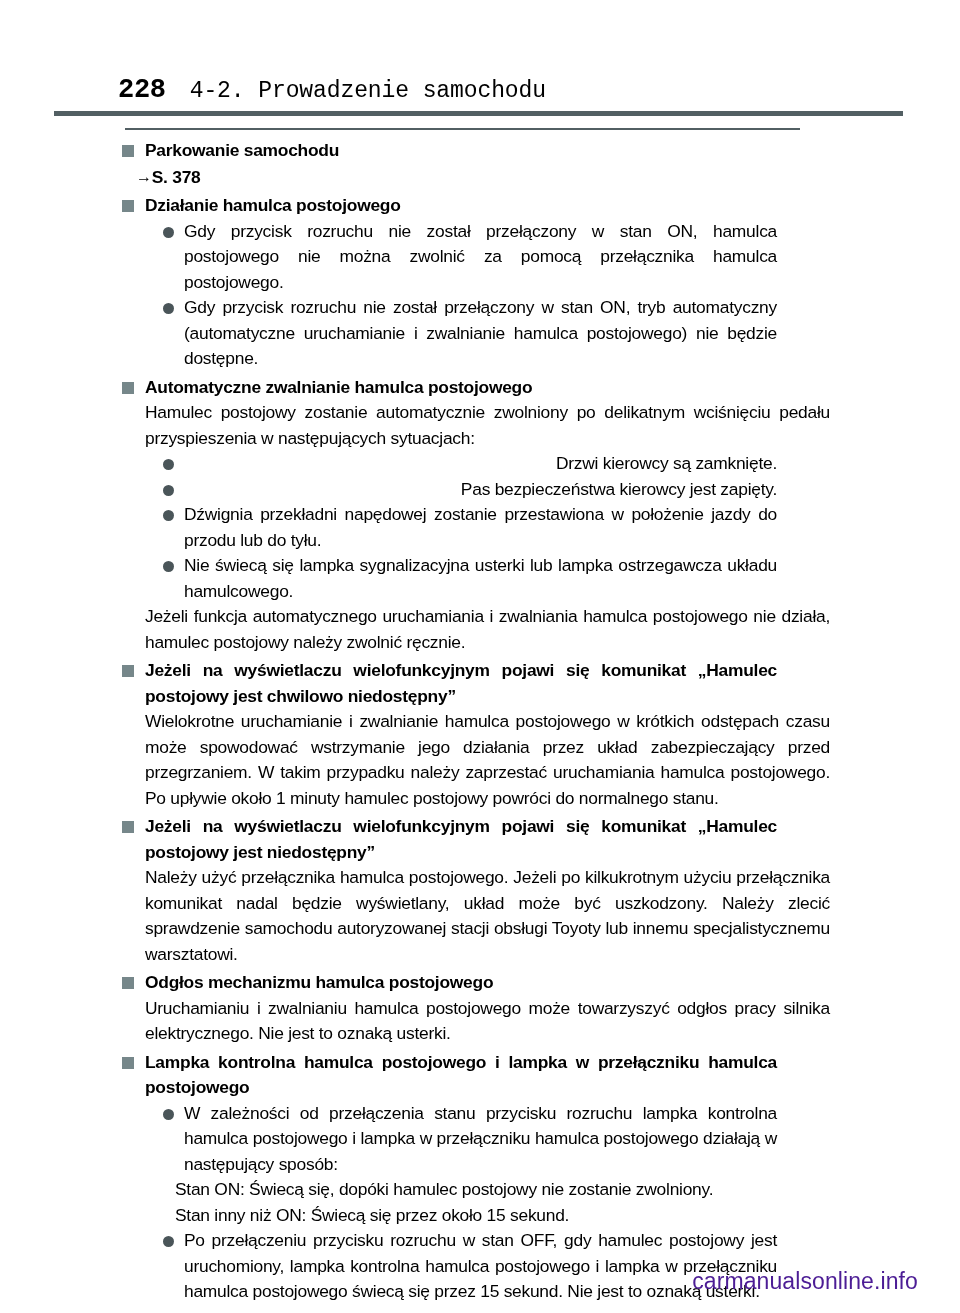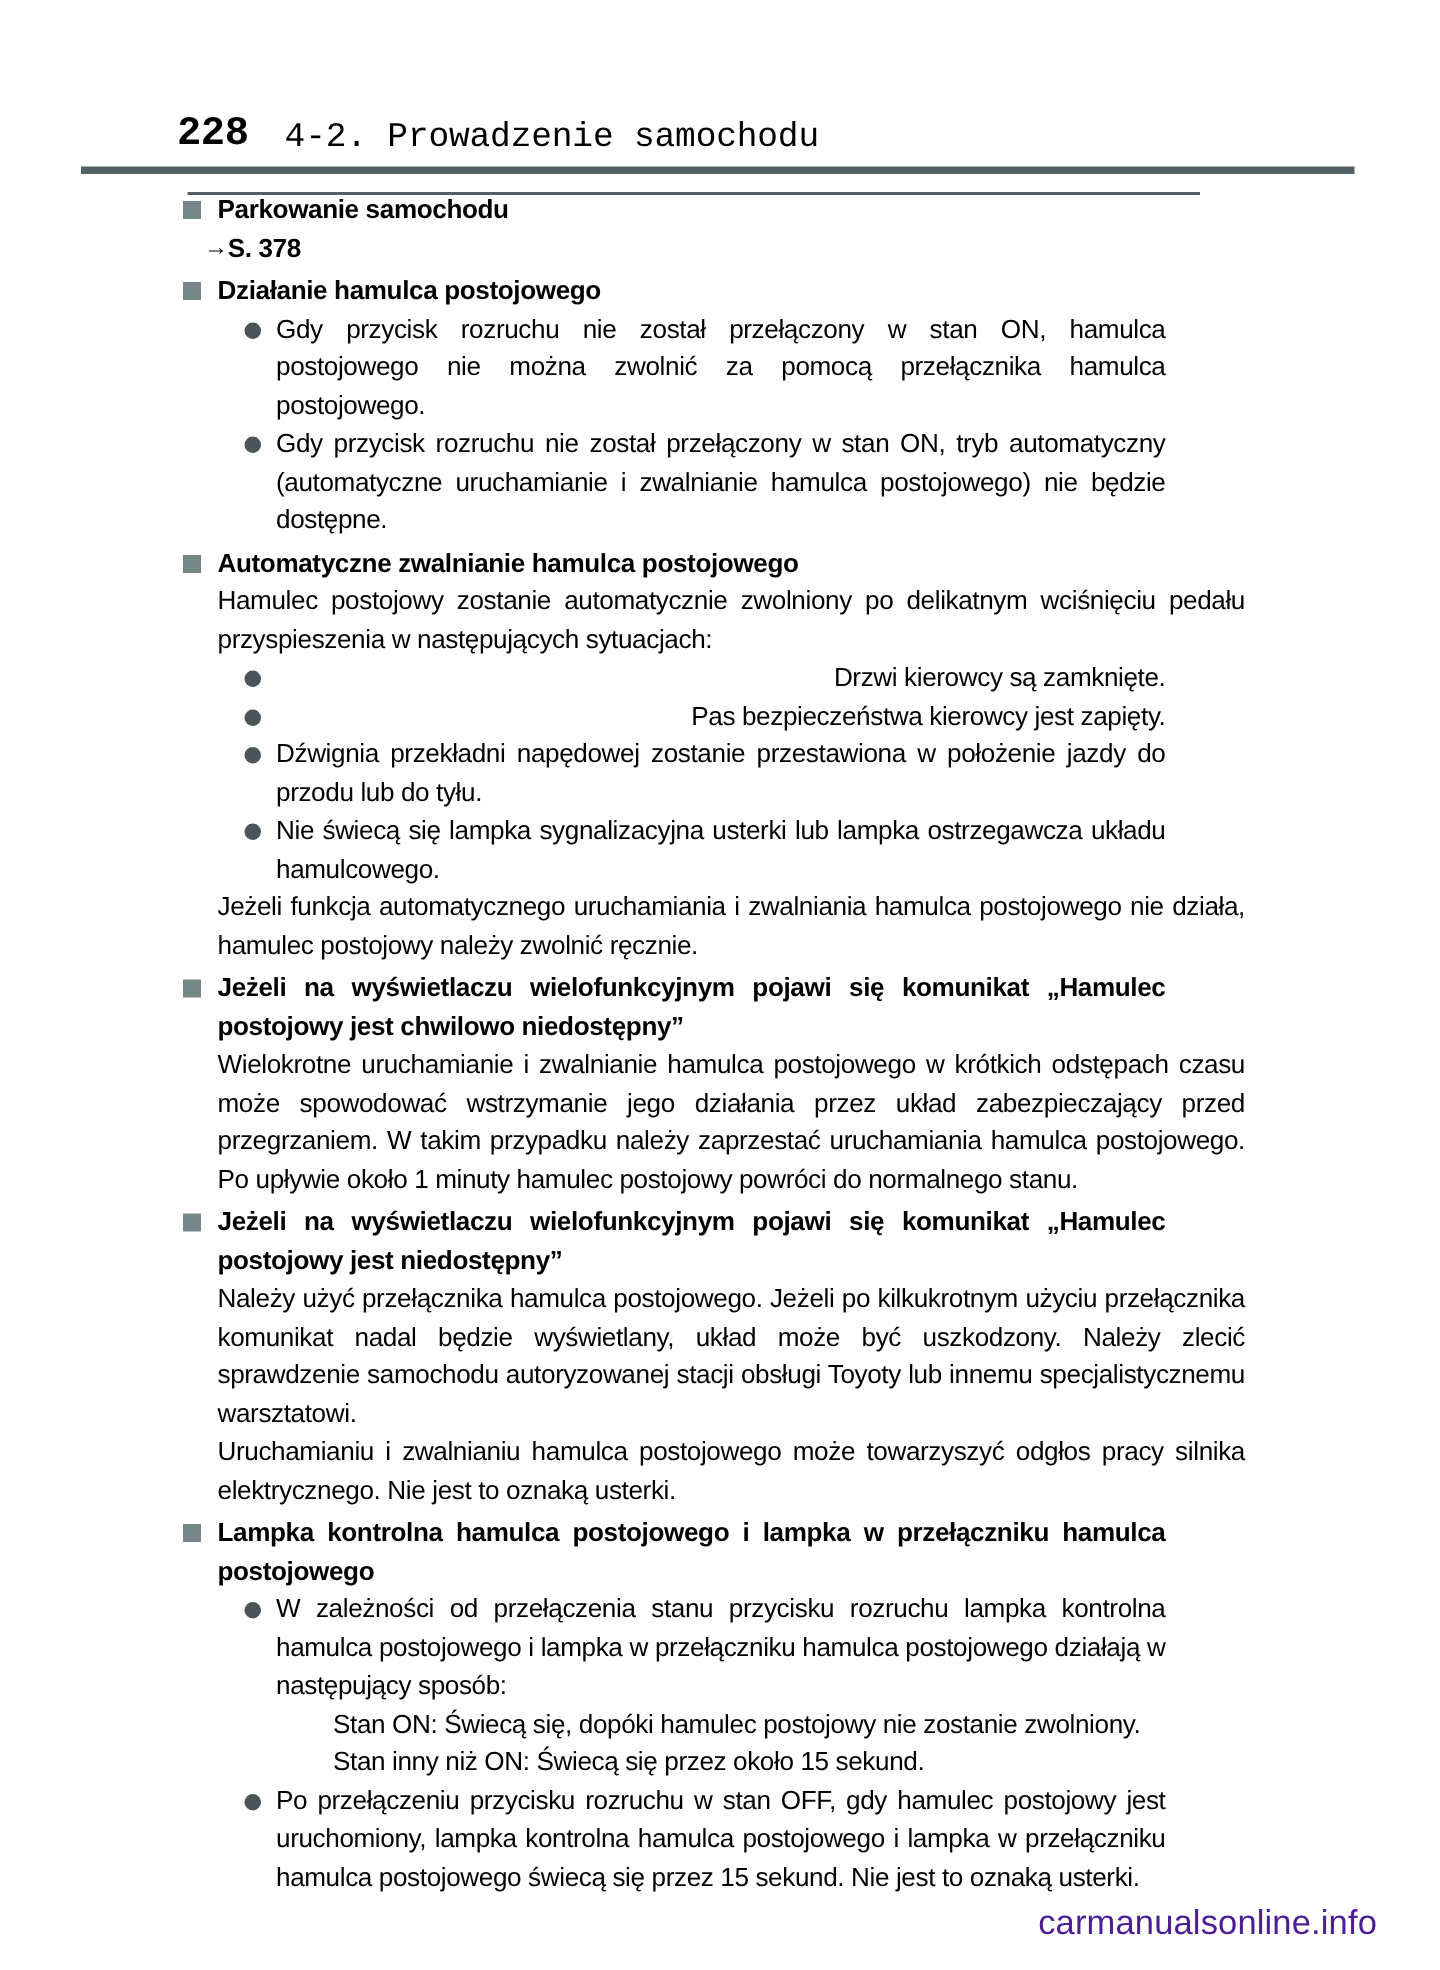--- a/index.html
+++ b/index.html
@@ -64,21 +64,21 @@
     top: 128px;
     width: 675px;
     height: 2px;
     background: #525f63;
   }
 
   
   .content {
     position: absolute;
     left: 0;
-    top: 124px;
+    top: 135px;
     width: 892px;
   }
 
   .block {
     position: relative;
     margin: 0;
   }
 
   
   .sq-head {
@@ -148,21 +148,20 @@
   }
 
   
   .sub-line {
     padding-left: 175px;
     padding-right: 115px;
     font-size: 17.4px;
     line-height: 25.5px;
     text-align: left;
     letter-spacing: -0.25px;
-    margin-left: 47px;
   }
 
   
   .watermark {
     position: absolute;
     right: 42px;
     bottom: 18px;
     font-size: 23px;
     color: #4c1d95;
     letter-spacing: 0.1px;
@@ -243,20 +242,24 @@
 
     <div class="block">
       <div class="sq-head">
         <span class="sq"></span>
         <span>Jeżeli na wyświetlaczu wielofunkcyjnym pojawi się komunikat „Hamulec postojowy jest niedostępny”</span>
       </div>
       <div class="para">Należy użyć przełącznika hamulca postojowego. Jeżeli po kilkukrotnym użyciu przełącznika komunikat nadal będzie wyświetlany, układ może być uszkodzony. Należy zlecić sprawdzenie samochodu autoryzowanej stacji obsługi Toyoty lub innemu specjalistycznemu warsztatowi.</div>
     </div>
 
     <div class="block">
+      <div class="sq-head nojust">
+        <span class="sq"></span>
+        <span>Odgłos mechanizmu hamulca postojowego</span>
+      </div>
       <div class="para">Uruchamianiu i zwalnianiu hamulca postojowego może towarzyszyć odgłos pracy silnika elektrycznego. Nie jest to oznaką usterki.</div>
     </div>
 
     <div class="block">
       <div class="sq-head">
         <span class="sq"></span>
         <span>Lampka kontrolna hamulca postojowego i lampka w przełączniku hamulca postojowego</span>
       </div>
       <div class="dot-item">
         <span class="dot"></span>

